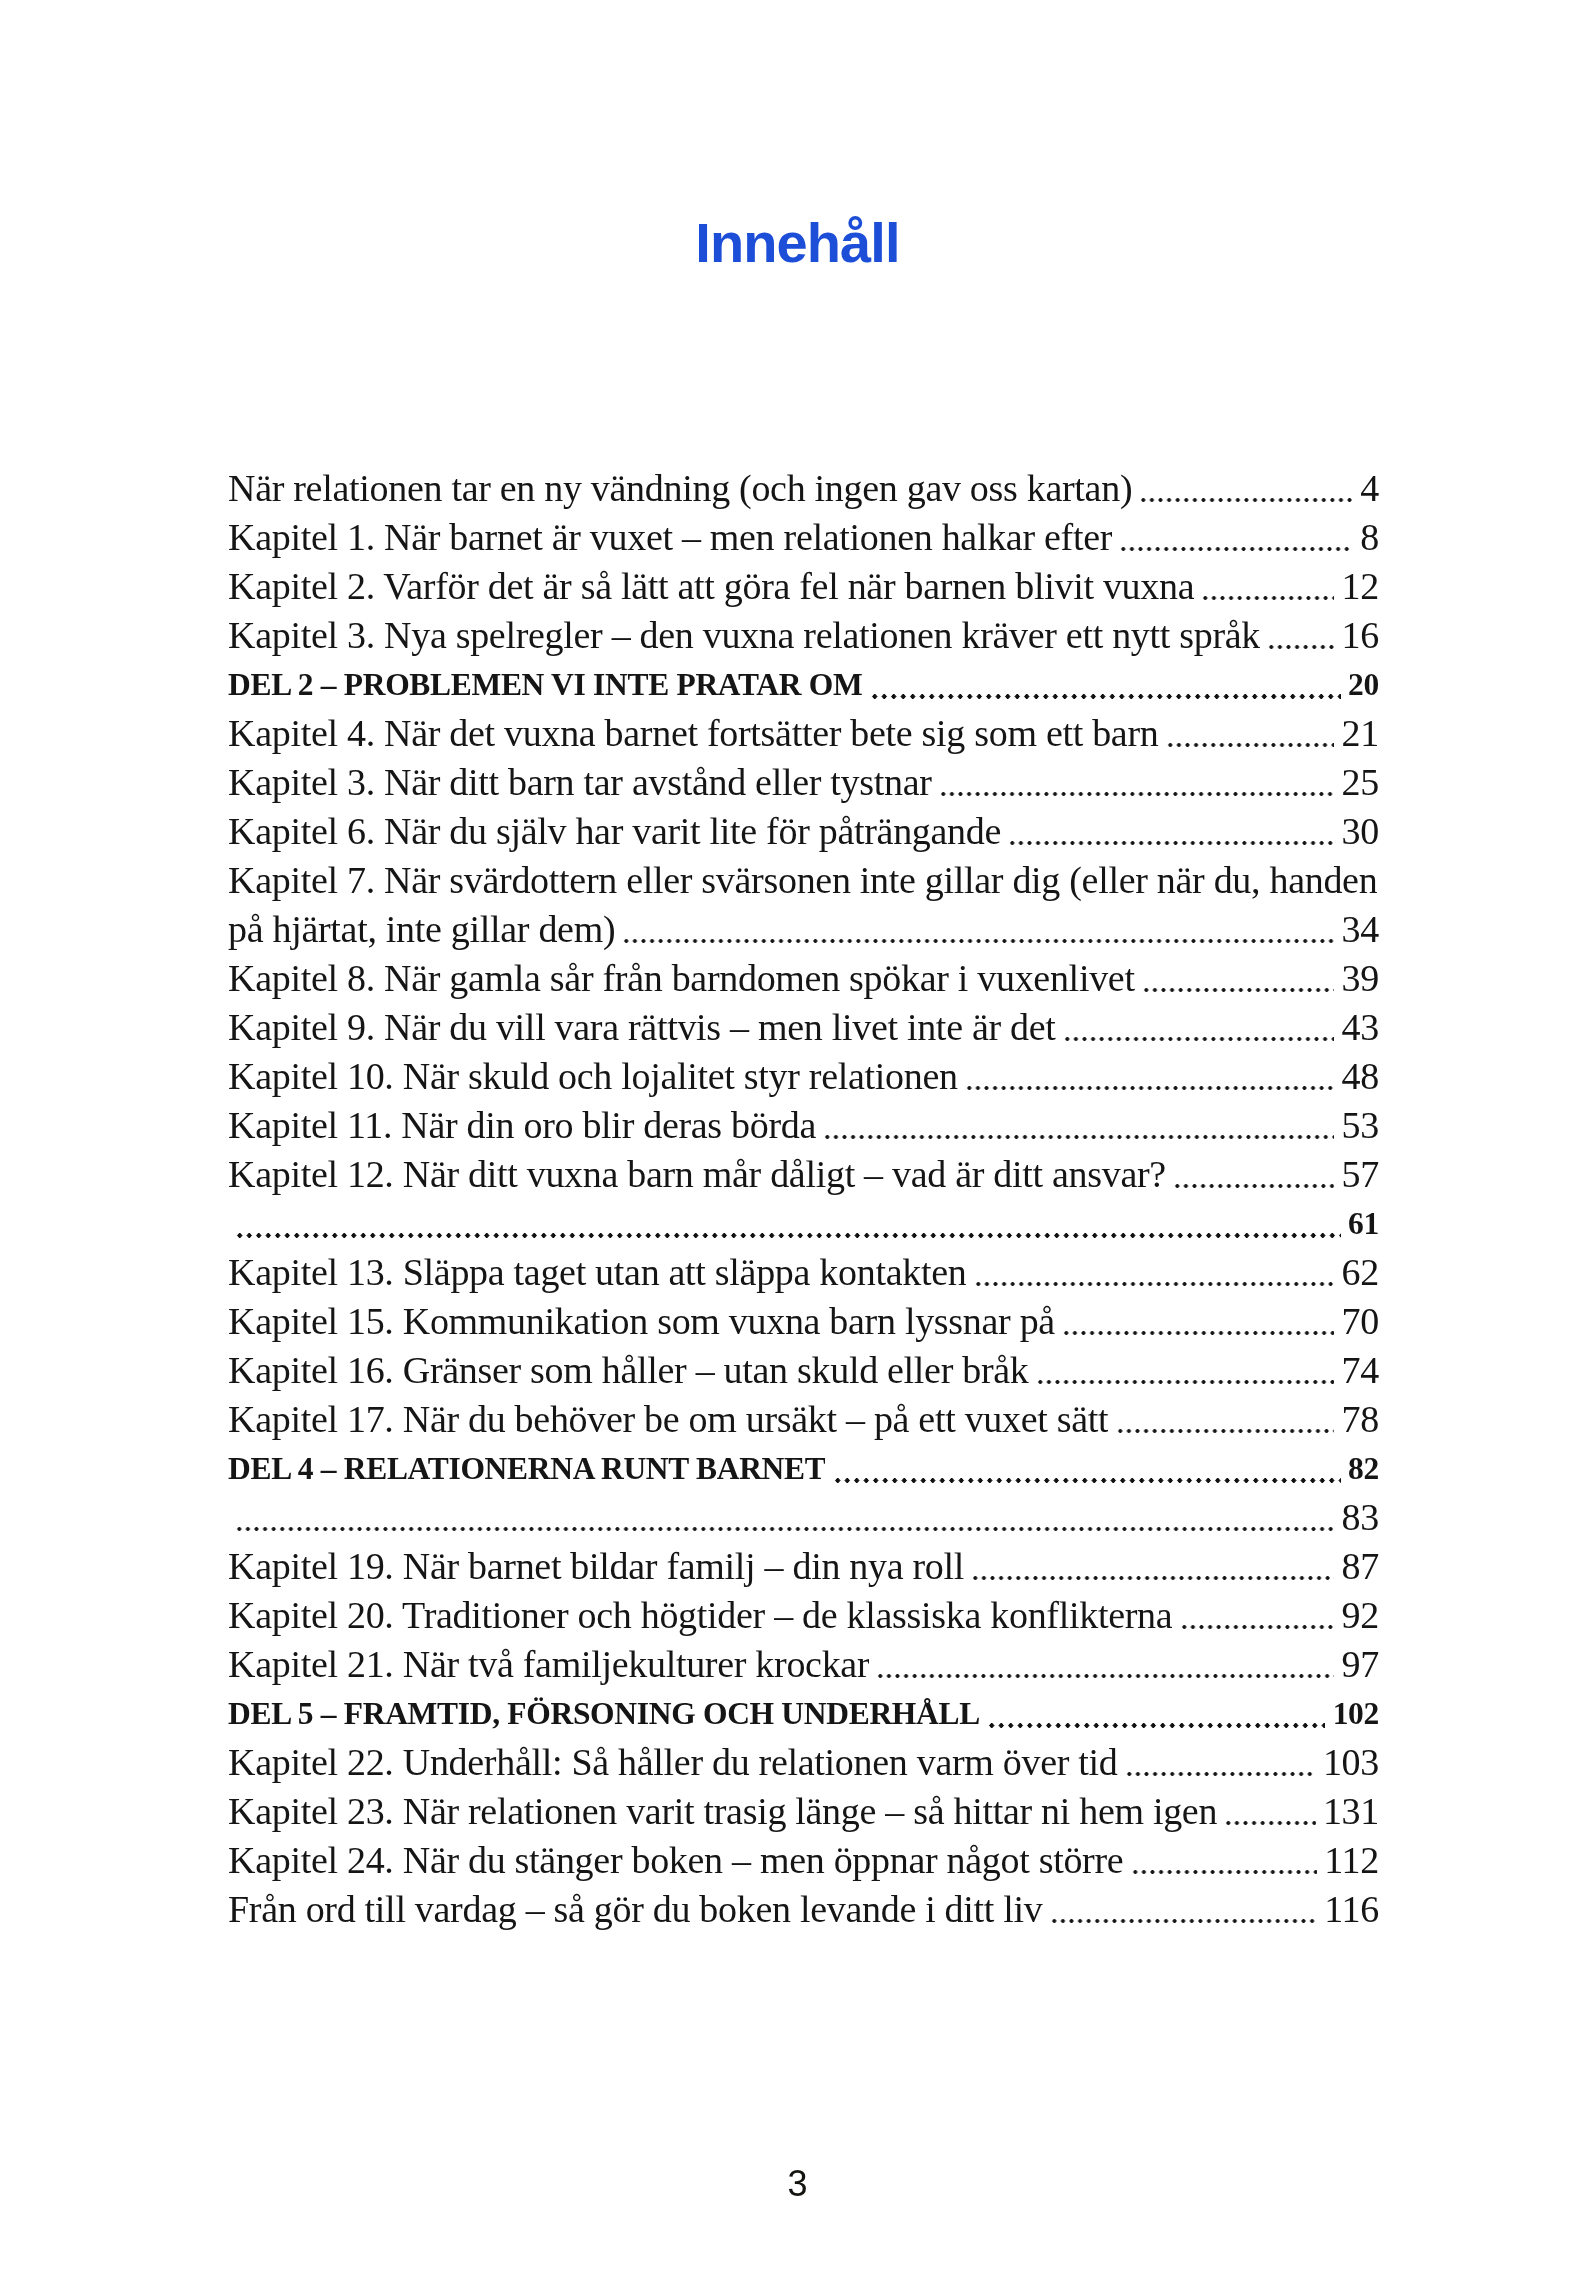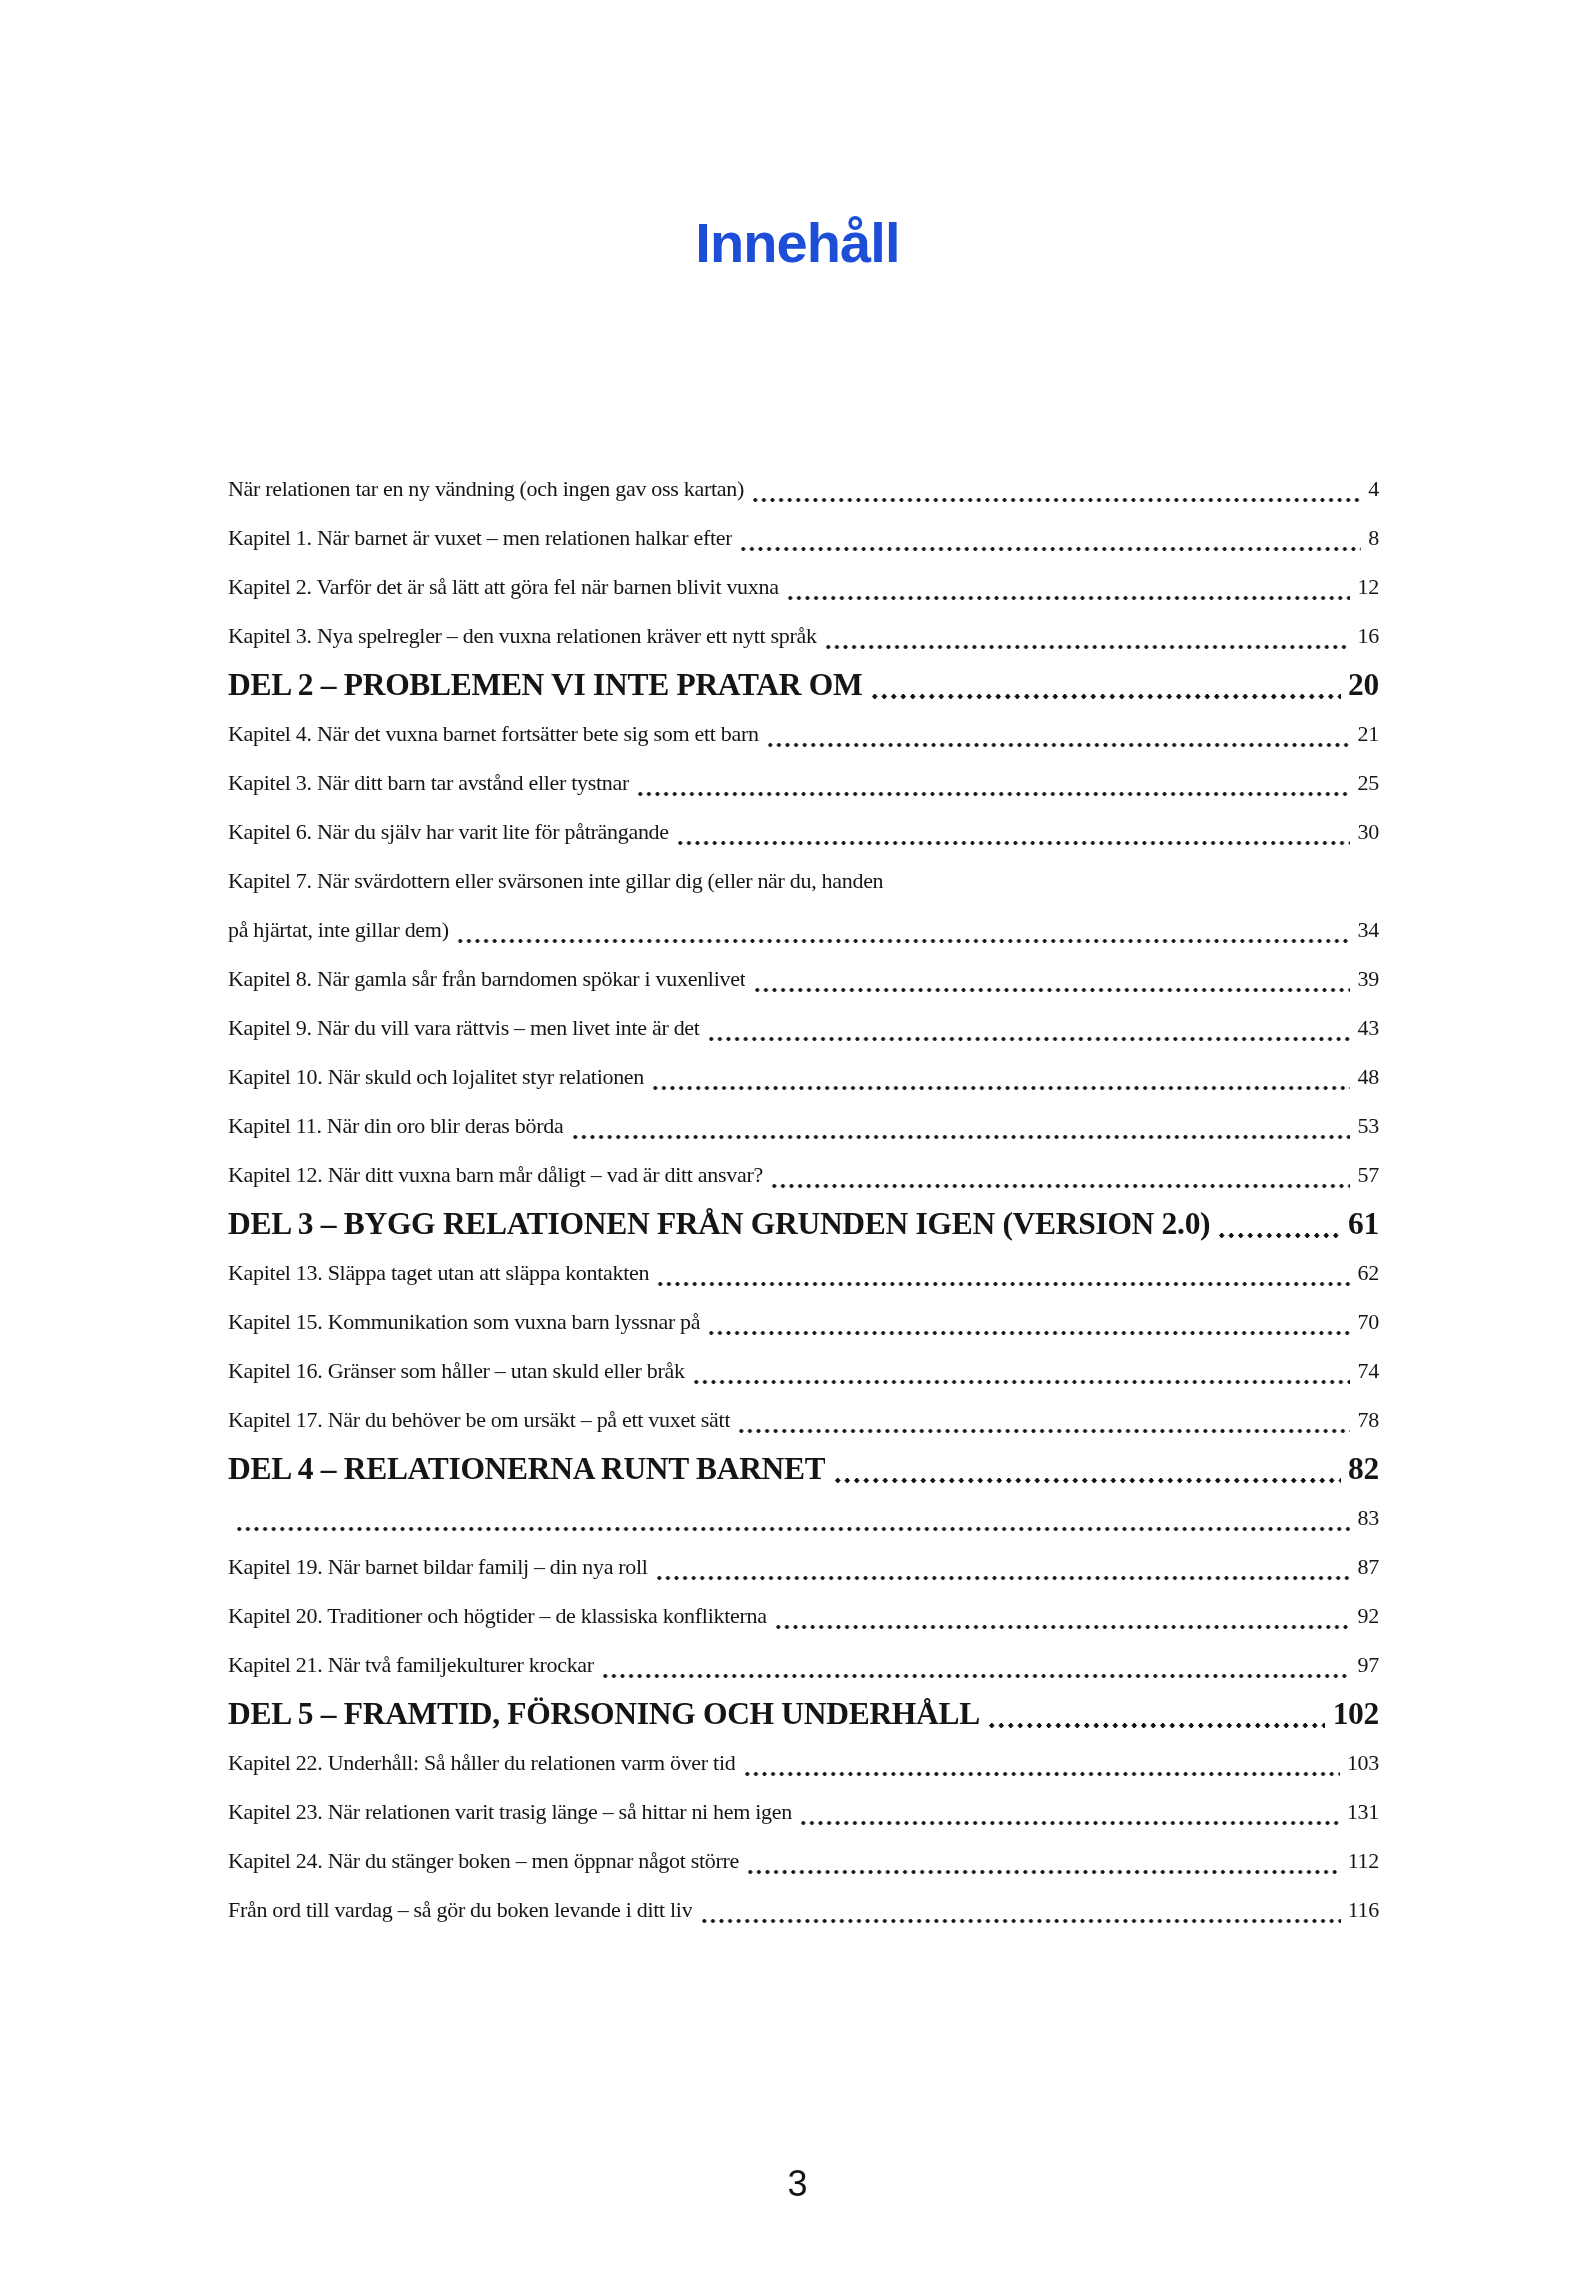--- a/index.html
+++ b/index.html
@@ -38,21 +38,21 @@
     position: absolute;
     top: 464px;
     left: 228px;
     right: 216px;
   }
   .toc-row {
     display: flex;
     align-items: baseline;
     height: 49px;
     line-height: 49px;
-    font-size: 22px;
+    font-size: 38px;
     letter-spacing: -0.3px;
     white-space: nowrap;
   }
   .toc-row.bold {
     font-weight: bold;
     font-size: 31.5px;
   }
   .toc-text {
     flex: 0 1 auto;
     overflow: hidden;
@@ -181,21 +181,20 @@
     <span class="toc-page">53</span>
   </div>
 
   <div class="toc-row">
     <span class="toc-text">Kapitel 12. När ditt vuxna barn mår dåligt – vad är ditt ansvar?</span>
     <span class="toc-leader"></span>
     <span class="toc-page">57</span>
   </div>
 
   <div class="toc-row bold">
-    <span class="toc-text">DEL 3 – BYGG RELATIONEN FRÅN GRUNDEN IGEN (VERSION 2.0)</span>
     <span class="toc-leader"></span>
     <span class="toc-page">61</span>
   </div>
 
   <div class="toc-row">
     <span class="toc-text">Kapitel 13. Släppa taget utan att släppa kontakten</span>
     <span class="toc-leader"></span>
     <span class="toc-page">62</span>
   </div>
 

